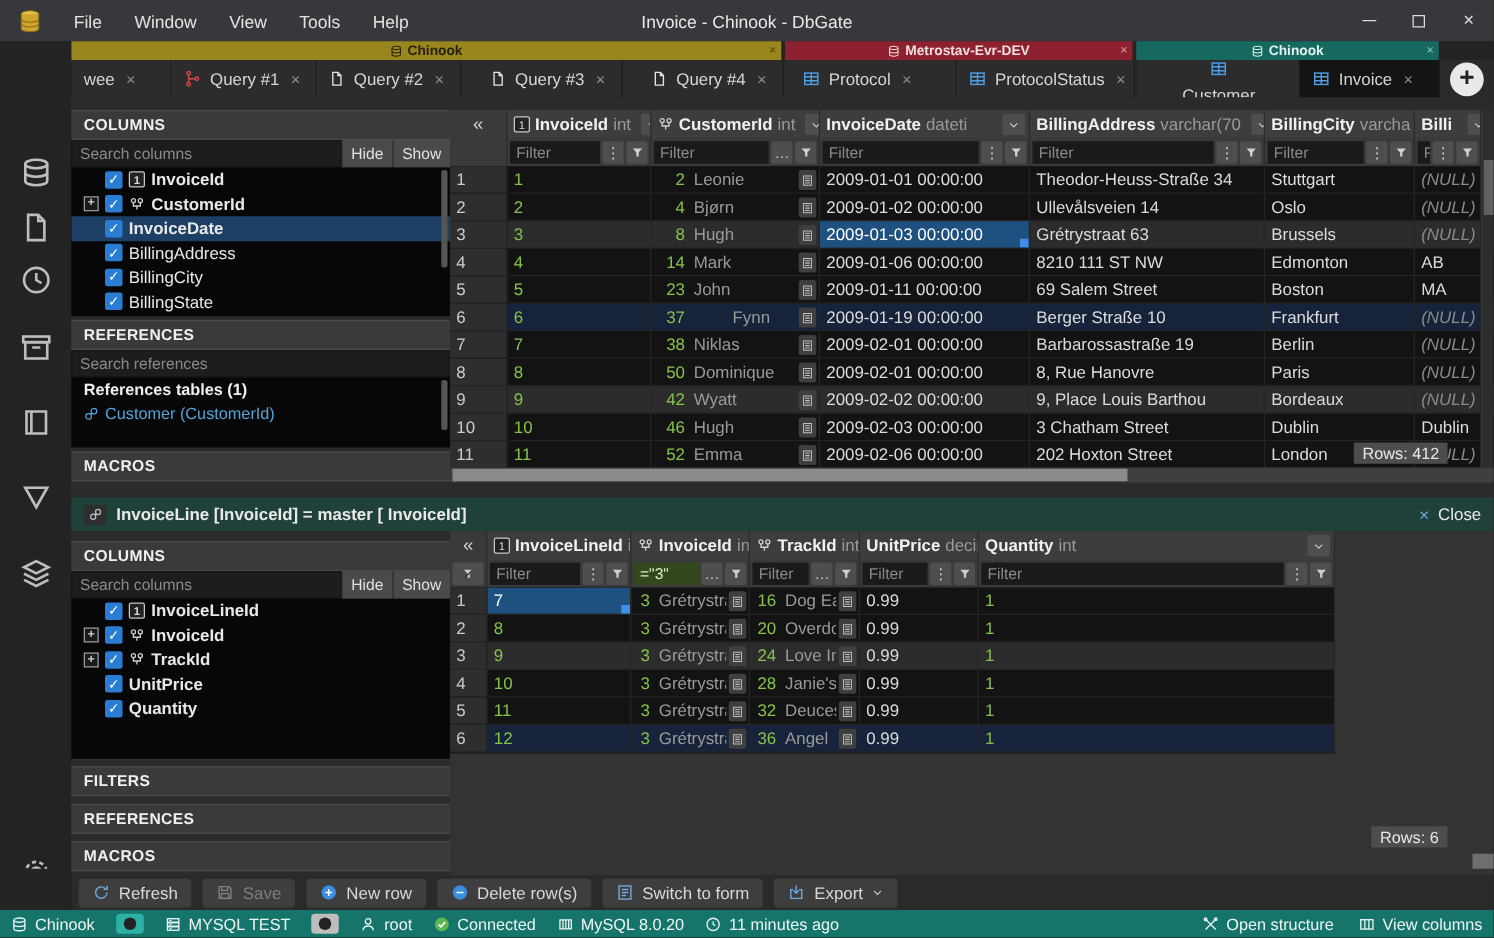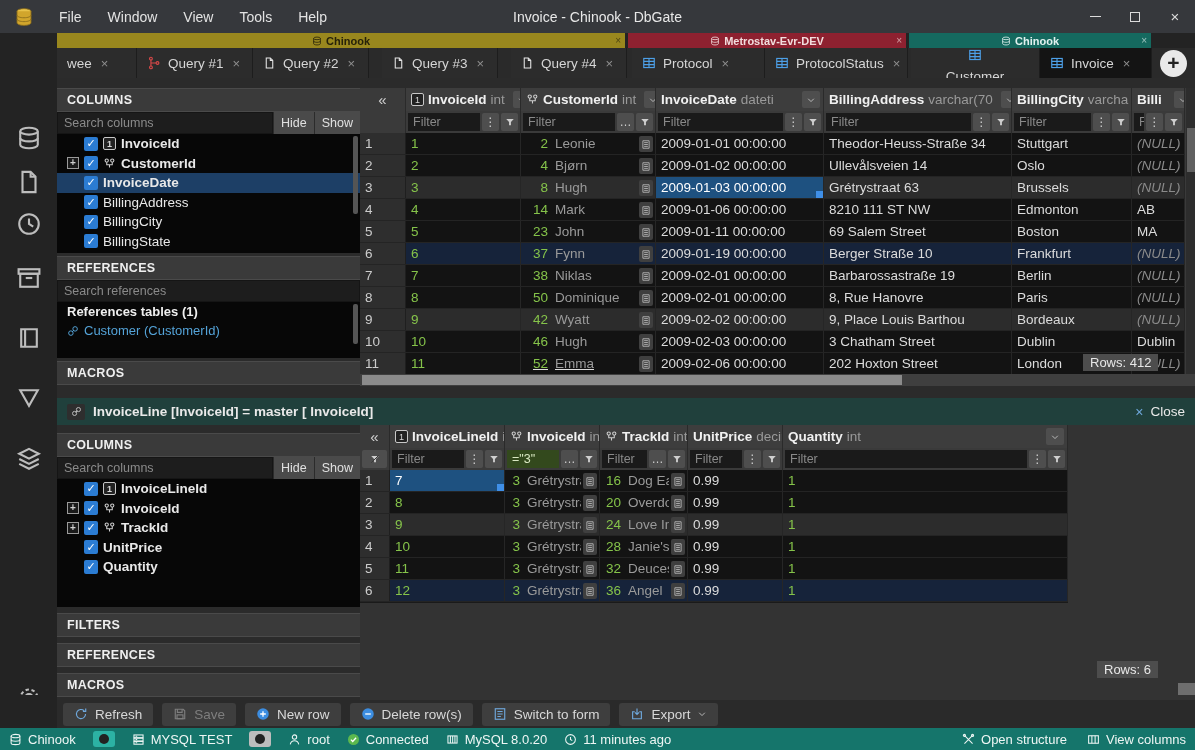--- a/index.html
+++ b/index.html
@@ -620,21 +620,21 @@
             </div>
           </div>
           <div class="g-cell" style="width: 168px;">2009-01-11 00:00:00</div>
           <div class="g-cell" style="width: 188px;">69 Salem Street</div>
           <div class="g-cell" style="width: 120px;">Boston</div>
           <div class="g-cell" style="width: 53px;">MA</div>
         </div>
         <div class="g-row navy">
           <div class="g-cell g-rownum" style="width: 46px;">6</div>
           <div class="g-cell green" style="width: 115px;">6</div>
-          <div class="g-cell" style="width: 135px; padding-right: 18px;">
+          <div class="g-cell" style="width: 135px; padding-right: 18px; gap: 31px;">
             <span class="green fk-id" style="width: 22px;">37</span>
             <span class="fk-name">Fynn</span>
             <div class="doc-btn">
               <svg viewBox="0 0 16 16" fill="none" stroke="currentColor" stroke-width="1.3">
                 <path d="M3 2h10v12H3z"></path>
                 <path d="M5 5h6M5 8h6M5 11h6"></path>
               </svg>
             </div>
           </div>
           <div class="g-cell" style="width: 168px;">2009-01-19 00:00:00</div>
@@ -710,21 +710,21 @@
             </div>
           </div>
           <div class="g-cell" style="width: 168px;">2009-02-03 00:00:00</div>
           <div class="g-cell" style="width: 188px;">3 Chatham Street</div>
           <div class="g-cell" style="width: 120px;">Dublin</div>
           <div class="g-cell" style="width: 53px;">Dublin</div>
         </div>
         <div class="g-row">
           <div class="g-cell g-rownum" style="width: 46px;">11</div>
           <div class="g-cell green" style="width: 115px;">11</div>
-          <div class="g-cell" style="width: 135px; padding-right: 2px; text-decoration: underline;">
+          <div class="g-cell" style="width: 135px; padding-right: 2px;">
             <span class="green fk-id" style="width: 22px;">52</span>
             <span class="fk-name">Emma</span>
             <div class="doc-btn">
               <svg viewBox="0 0 16 16" fill="none" stroke="currentColor" stroke-width="1.3">
                 <path d="M3 2h10v12H3z"></path>
                 <path d="M5 5h6M5 8h6M5 11h6"></path>
               </svg>
             </div>
           </div>
           <div class="g-cell" style="width: 168px;">2009-02-06 00:00:00</div>

